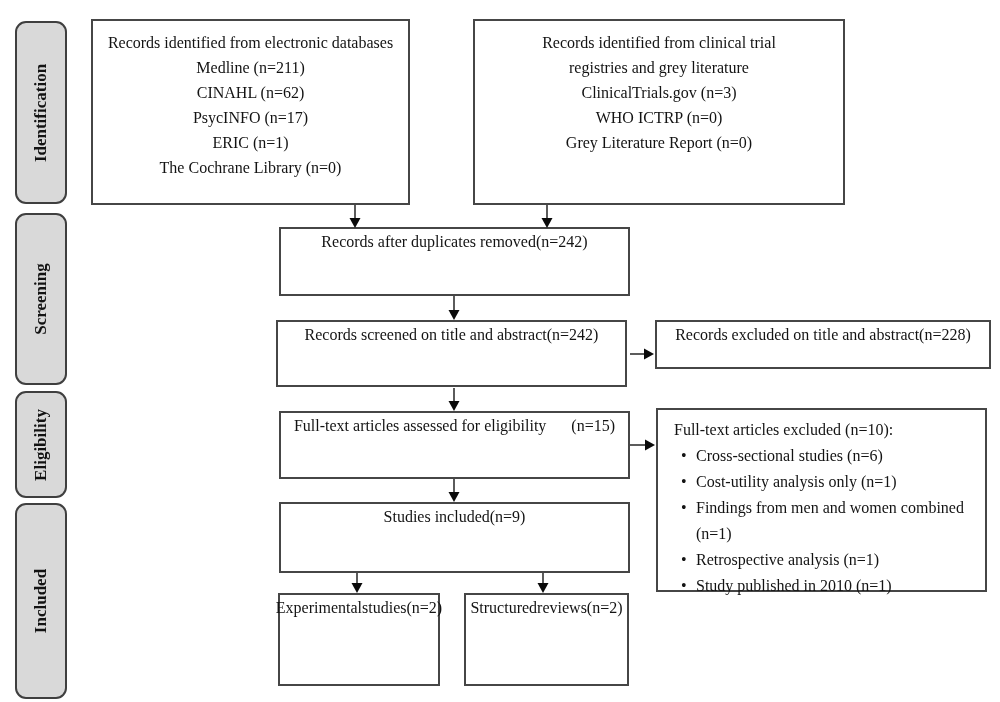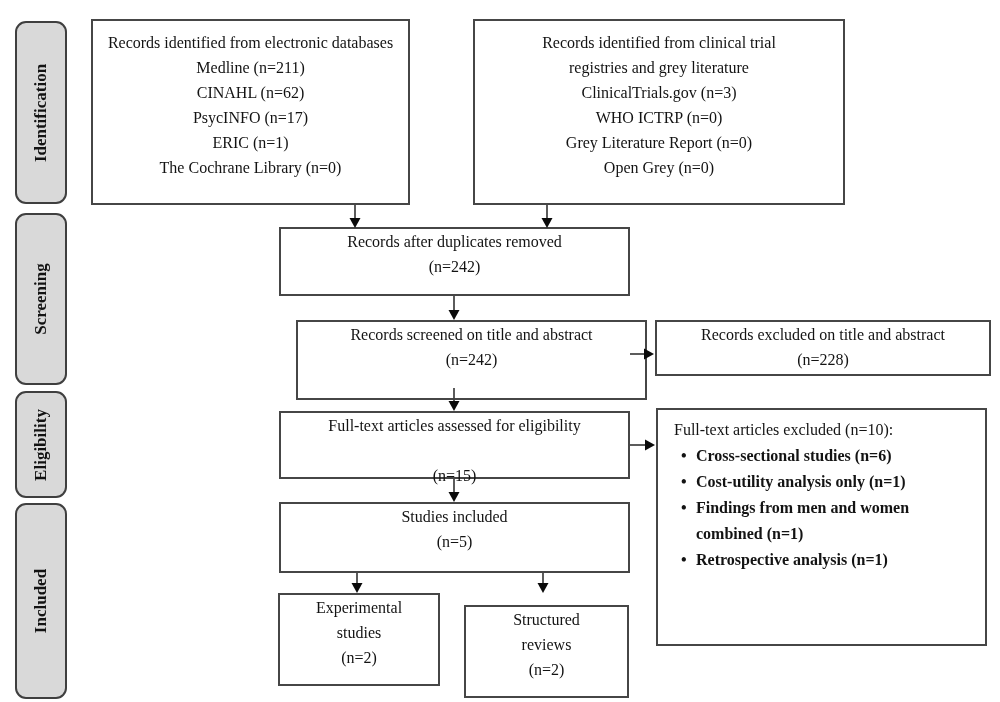--- a/index.html
+++ b/index.html
@@ -36,40 +36,39 @@
     position: absolute;
     background: #ffffff;
     border: 2px solid #464646;
     box-sizing: border-box;
     font-size: 16px;
     line-height: 25px;
     text-align: center;
   }
   .fbox.vcenter {
     display: flex;
-    flex-direction: column;
-    justify-content: flex-start;
+    flex-direction: row;
+    justify-content: center;
   }
   .fbox.vtop { padding-top: 9px; }
   .fbox .line { white-space: nowrap; }
   
   .fbox.listbox {
     text-align: left;
     padding: 7px 8px 0 11px;
     line-height: 26px;
   }
   .bullets {
     margin: 0;
     padding: 0 0 0 7px;
     list-style: none;
   }
   .bullets li {
     position: relative;
     padding-left: 15px;
-    font-weight: bold;
   }
   .bullets li::before {
     content: "\2022";
     position: absolute;
     left: 0;
     top: 0;
   }
   .arrow-layer {
     position: absolute;
     left: 0; top: 0;
@@ -103,65 +102,65 @@
     <div class="line">ERIC (n=1)</div>
     <div class="line">The Cochrane Library (n=0)</div>
   </div>
 
   <div class="fbox vtop" style="left:473px;top:19px;width:372px;height:186px;">
     <div class="line">Records identified from clinical trial</div>
     <div class="line">registries and grey literature</div>
     <div class="line">ClinicalTrials.gov (n=3)</div>
     <div class="line">WHO ICTRP (n=0)</div>
     <div class="line">Grey Literature Report (n=0)</div>
-    <div class="line">Open Grey (n=0)</div>
   </div>
 
   <div class="fbox vcenter" style="left:279px;top:227px;width:351px;height:69px;">
     <div class="line">Records after duplicates removed</div>
     <div class="line">(n=242)</div>
   </div>
 
-  <div class="fbox vcenter" style="left:296px;top:320px;width:351px;height:80px;">
+  <div class="fbox vcenter" style="left:276px;top:320px;width:351px;height:67px;">
     <div class="line">Records screened on title and abstract</div>
     <div class="line">(n=242)</div>
   </div>
 
-  <div class="fbox vcenter" style="left:655px;top:320px;width:336px;height:56px;">
+  <div class="fbox vcenter" style="left:655px;top:320px;width:336px;height:49px;">
     <div class="line">Records excluded on title and abstract</div>
     <div class="line">(n=228)</div>
   </div>
 
   <div class="fbox vcenter" style="left:279px;top:411px;width:351px;height:68px;gap:25px;">
     <div class="line">Full-text articles assessed for eligibility</div>
     <div class="line">(n=15)</div>
   </div>
 
-  <div class="fbox listbox" style="left:656px;top:408px;width:331px;height:238px;padding-left:16px;">
+  <div class="fbox listbox" style="left:656px;top:408px;width:331px;height:184px;padding-left:16px;">
     <div>Full-text articles excluded (n=10):</div>
     <ul class="bullets">
       <li>Cross-sectional studies (n=6)</li>
       <li>Cost-utility analysis only (n=1)</li>
       <li>Findings from men and women combined (n=1)</li>
       <li>Retrospective analysis (n=1)</li>
+      <li>Study published in 2010 (n=1)</li>
     </ul>
   </div>
 
   <div class="fbox vcenter" style="left:279px;top:502px;width:351px;height:71px;">
     <div class="line">Studies included</div>
-    <div class="line">(n=5)</div>
+    <div class="line">(n=9)</div>
   </div>
 
   <div class="fbox vcenter" style="left:278px;top:593px;width:162px;height:93px;">
     <div class="line">Experimental</div>
     <div class="line">studies</div>
     <div class="line">(n=2)</div>
   </div>
 
-  <div class="fbox vcenter" style="left:464px;top:593px;width:165px;height:93px;margin-top:12px;">
+  <div class="fbox vcenter" style="left:464px;top:593px;width:165px;height:93px;">
     <div class="line">Structured</div>
     <div class="line">reviews</div>
     <div class="line">(n=2)</div>
   </div>
 
   <svg class="arrow-layer" viewBox="0 0 1000 702">
     <g stroke="#3f3f3f" stroke-width="1.7" fill="#0a0a0a">
 
       <line x1="355" y1="205" x2="355" y2="219"></line>
       <polygon points="349.5,218 360.5,218 355,228" stroke="none"></polygon>

